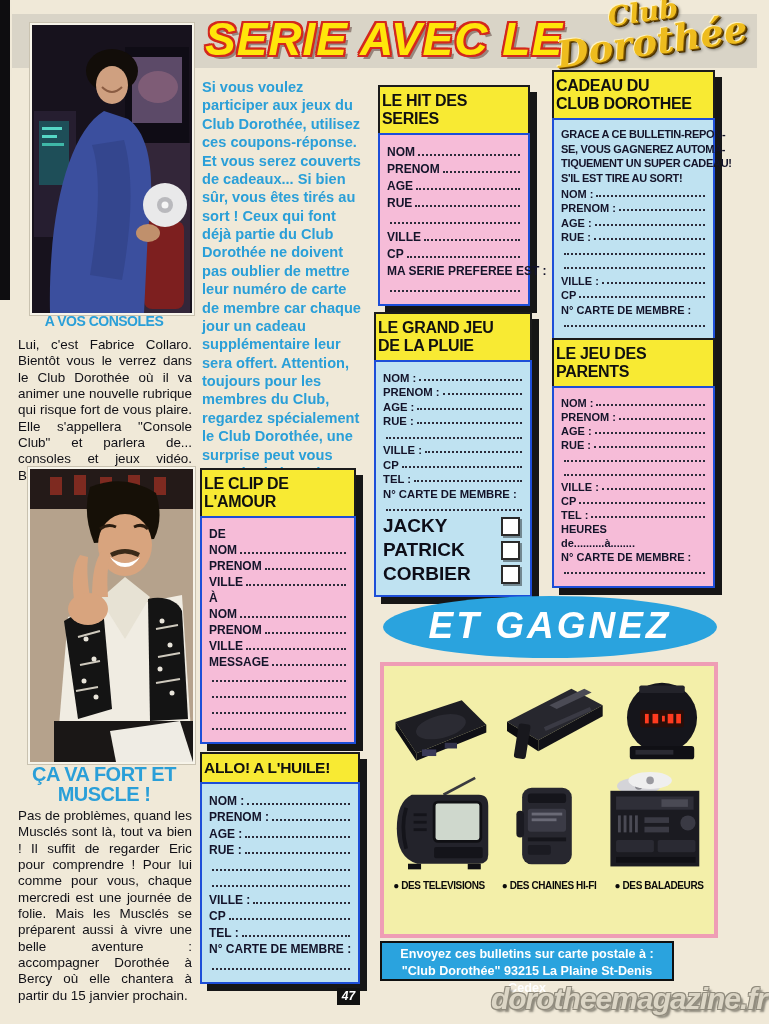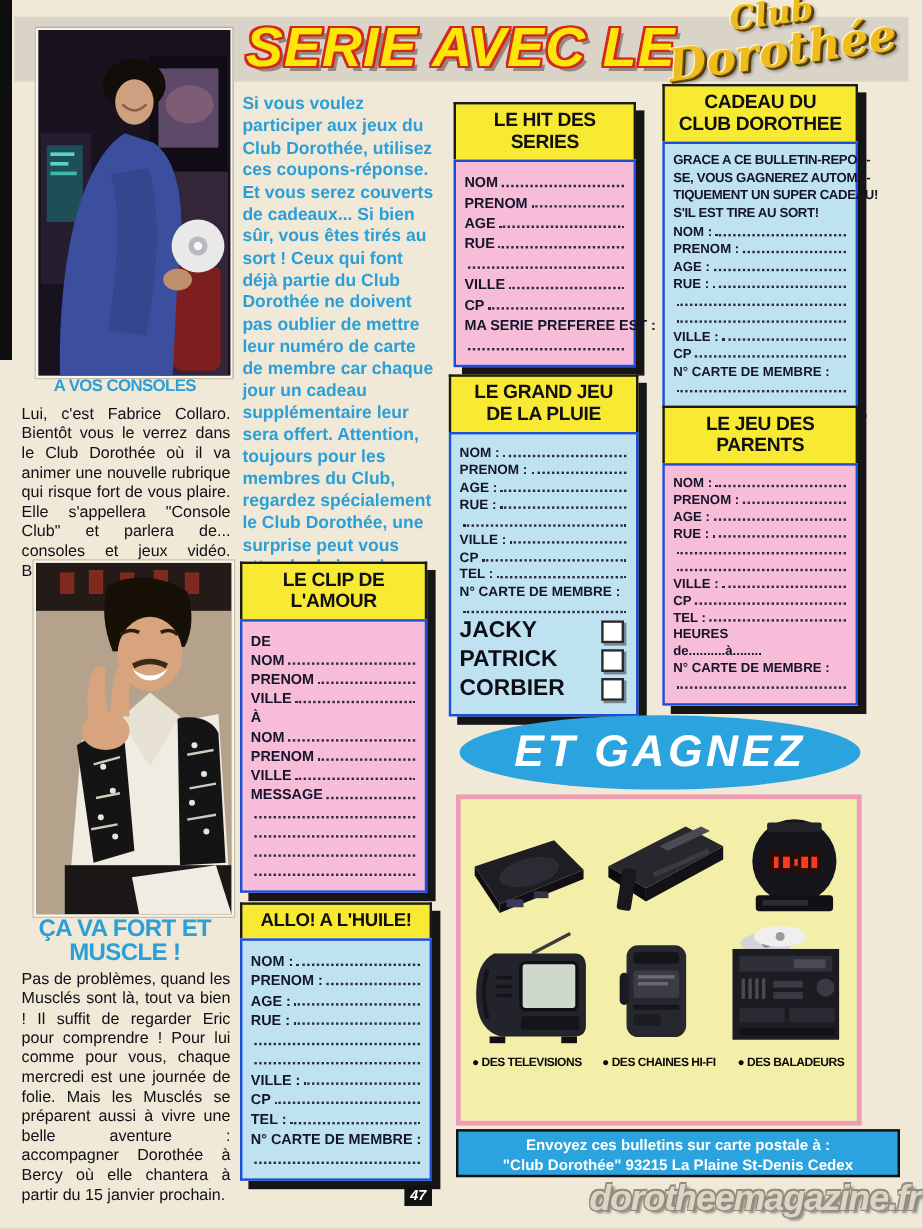--- a/index.html
+++ b/index.html
@@ -25,21 +25,21 @@
 
   .col-heading{position:absolute;color:#2a9fd8;font-weight:900;text-align:center;letter-spacing:-.5px;line-height:1.02;}
   .col-body{position:absolute;font-size:13.4px;line-height:1.22;color:#101016;text-align:justify;font-weight:500;}
 
   .intro{position:absolute;left:202px;top:78px;width:163px;color:#2a9fd8;font-weight:bold;
     font-size:14.6px;line-height:1.26;}
 
   
   .coupon{position:absolute;box-shadow:7px 7px 0 0 #161616;}
   .coupon-header{background:#f8ea33;border:2px solid #1b1b1b;border-bottom:none;color:#101010;
-    font-weight:900;text-align:center;font-size:16px;line-height:18px;padding:5px 2px;letter-spacing:-.3px;}
+    font-weight:900;font-size:16px;line-height:18px;padding:5px 2px;letter-spacing:-.3px;}
   .coupon-body{border:2px solid #1d4ed8;padding:7px 7px 9px;}
   .pink .coupon-body{background:#f6bcd8;}
   .blue .coupon-body{background:#bfe2f1;}
   .field-line{display:flex;align-items:flex-end;height:17px;font-weight:bold;font-size:12px;color:#14142a;}
   .fl-label{white-space:nowrap;}
   .leader{flex:1 1 auto;border-bottom:2px dotted #2b2b3a;margin:0 1px 3px 3px;min-width:8px;}
   .plain{height:14px;font-size:10.6px;letter-spacing:-.3px;align-items:center;}
   .cb-row{height:24px;align-items:center;font-size:16.5px;font-weight:900;justify-content:space-between;color:#0d0d18;}
   .checkbox{width:15px;height:15px;background:#fff;border:2px solid #2a2a2a;box-shadow:2px 2px 0 rgba(0,0,0,.4);margin-right:3px;}
   .c-cadeau .field-line{height:14.5px;font-size:11px;}
@@ -53,21 +53,21 @@
   .gagnez{position:absolute;left:383px;top:596px;width:334px;height:62px;background:#2aa3de;border-radius:50%;
     color:#fff;font-weight:900;font-style:italic;font-size:37px;letter-spacing:3px;text-align:center;line-height:60px;}
 
   .prizes-box{position:absolute;left:380px;top:662px;width:338px;height:276px;background:#f3efa9;
     border:4px solid #ef9db5;box-sizing:border-box;}
   .prod-row{display:flex;justify-content:space-around;align-items:flex-end;height:96px;padding:4px 2px 0;}
   .prod-row.r2{height:104px;}
   .label-row{display:flex;height:22px;align-items:center;}
   .label-cell{flex:1;text-align:center;font-size:10px;font-weight:900;letter-spacing:-.4px;color:#0a0a0a;white-space:nowrap;}
 
-  .mail-banner{position:absolute;left:380px;top:941px;width:370px;height:40px;background:#2aa3de;
+  .mail-banner{position:absolute;left:380px;top:941px;width:294px;height:40px;background:#2aa3de;
     border:2px solid #101010;box-sizing:border-box;color:#fff;font-weight:bold;font-size:12.6px;
     line-height:1.35;text-align:center;padding-top:3px;}
 
   .page-number{position:absolute;left:337px;top:988px;width:23px;height:17px;background:#111;
     color:#fff;font-size:12px;font-weight:bold;text-align:center;line-height:17px;font-style:italic;}
 
   .watermark{position:absolute;right:2px;top:982px;font-size:30px;font-weight:900;font-style:italic;
     color:#dcd6c6;letter-spacing:-1px;white-space:nowrap;
     text-shadow:-1px -1px 0 #918c7e,1px -1px 0 #918c7e,-1px 1px 0 #918c7e,1px 1px 0 #918c7e,3px 3px 2px rgba(60,58,50,.55);margin-left:40px;}
 </style>

